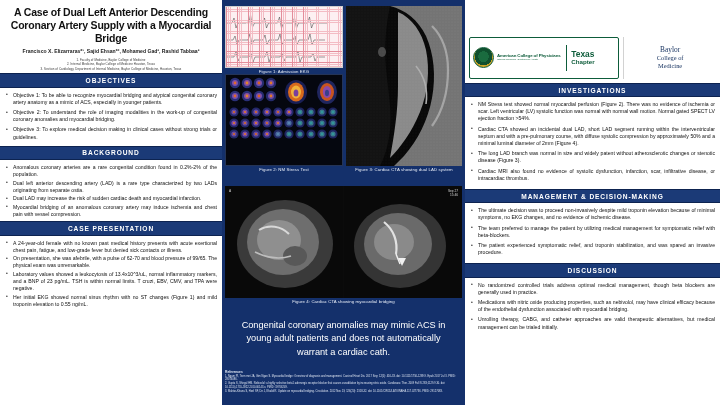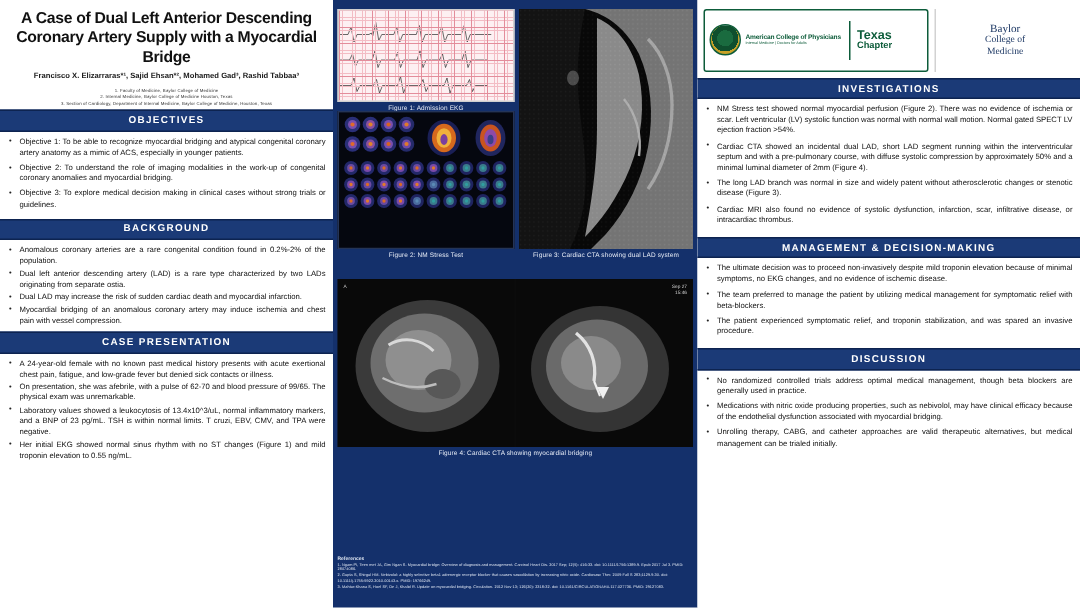--- a/index.html
+++ b/index.html
@@ -93,21 +93,21 @@
   .highlight p {
     color:#ffffff; font-size:9.2px; line-height:1.45; text-align:center; font-weight:400;
   }
 
   
   .refs { position:absolute; left:3px; right:3px; top:370px; color:#dfe6f2; }
   .refs-title { font-size:3.3px; font-weight:bold; margin-bottom:0.8px; }
   .refs p { font-size:2.55px; line-height:1.45; letter-spacing:0.05px; }
 
   
-  .logo-bar { display:flex; align-items:center; height:50px; padding: 3px 4px 0 4px; gap:4px; }
+  .logo-bar { display:flex; align-items:center; height:50px; padding: 3px 4px 0 4px; gap:4px;margin-top:31px; }
   .acp-box {
     flex: 1.55; height:42px; border:0.8px solid #0d5c3a; border-radius:2px;
     display:flex; align-items:center; background:#fff; padding: 2px 3px; gap:3px;
   }
   .acp-seal {
     width:21px; height:21px; border-radius:50%;
     background: radial-gradient(circle at 50% 45%, #1a6b3f 0 38%, #0f4f2e 38% 62%, #c9a227 62% 100%);
     border:0.6px solid #0d5c3a; flex:none;
   }
   .acp-text { display:flex; flex-direction:column; line-height:1; }
@@ -385,20 +385,23 @@
             <path d="M52 68 L56 78" stroke="#efefef" stroke-width="1.4" fill="none"></path>
             <path d="M58 80 L54 72 L62 72 Z" fill="#f0f0f0"></path>
           </svg>
           <div class="scan-label" style="right:4px; top:3px; text-align:right; white-space:pre;">Sep 27
 15:46</div>
         </div>
       </div>
       <div class="fig-cap">Figure 4: Cardiac CTA showing myocardial bridging</div>
     </div>
 
+    <div class="highlight">
+      <p>Congenital coronary anomalies may mimic ACS in young adult patients and does not automatically warrant a cardiac cath.</p>
+    </div>
 
     <div class="refs">
       <div class="refs-title">References</div>
       <p>1. Ngam PI, Teen met JA, Gim Ngan S. Myocardial bridge: Overview of diagnosis and management. Carcinol Heart Dis. 2017 Sep; 12(5): 416-33. doi: 10.1111/1756-1289.9. Epub 2017 Jul 3. PMID: 28074086.</p>
       <p>2. Gupta S, Shirgul HM. Nebivolol: a highly selective beta1 adrenergic receptor blocker that causes vasodilation by increasing nitric oxide. Cardiovasc Ther. 2009 Fall S 283;1129.9.30. doi: 10.1111/j.1755-5922.2010.00143.x. PMID: 19766249.</p>
       <p>3. Mahtar-Khana S, Hoel SF, De J, Khalid R. Update on myocardial bridging. Circulation. 2012 Nov 13; 126(20): 2318-32. doi: 10.1161/CIRCULATIONAHA.117.027736. PMID: 29127083.</p>
     </div>
   </div>
 
   <div class="col-right">

